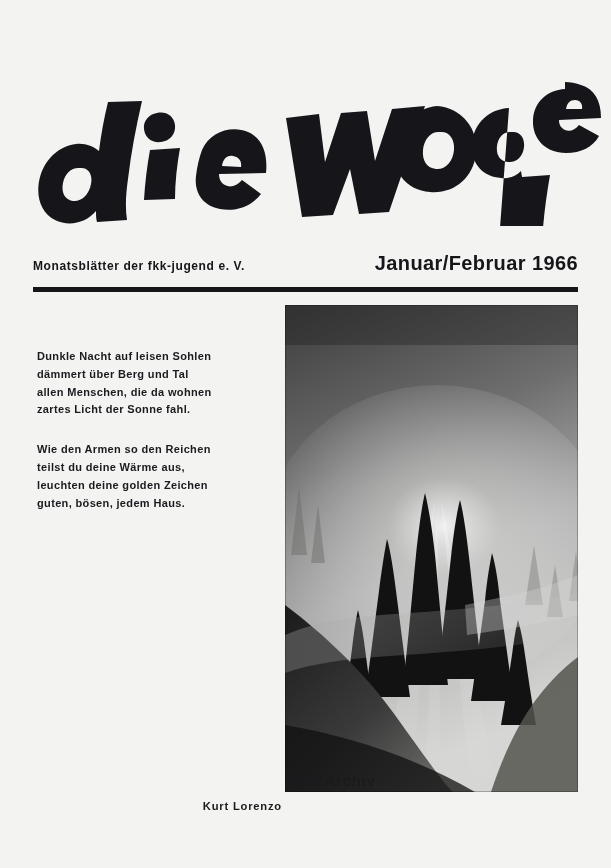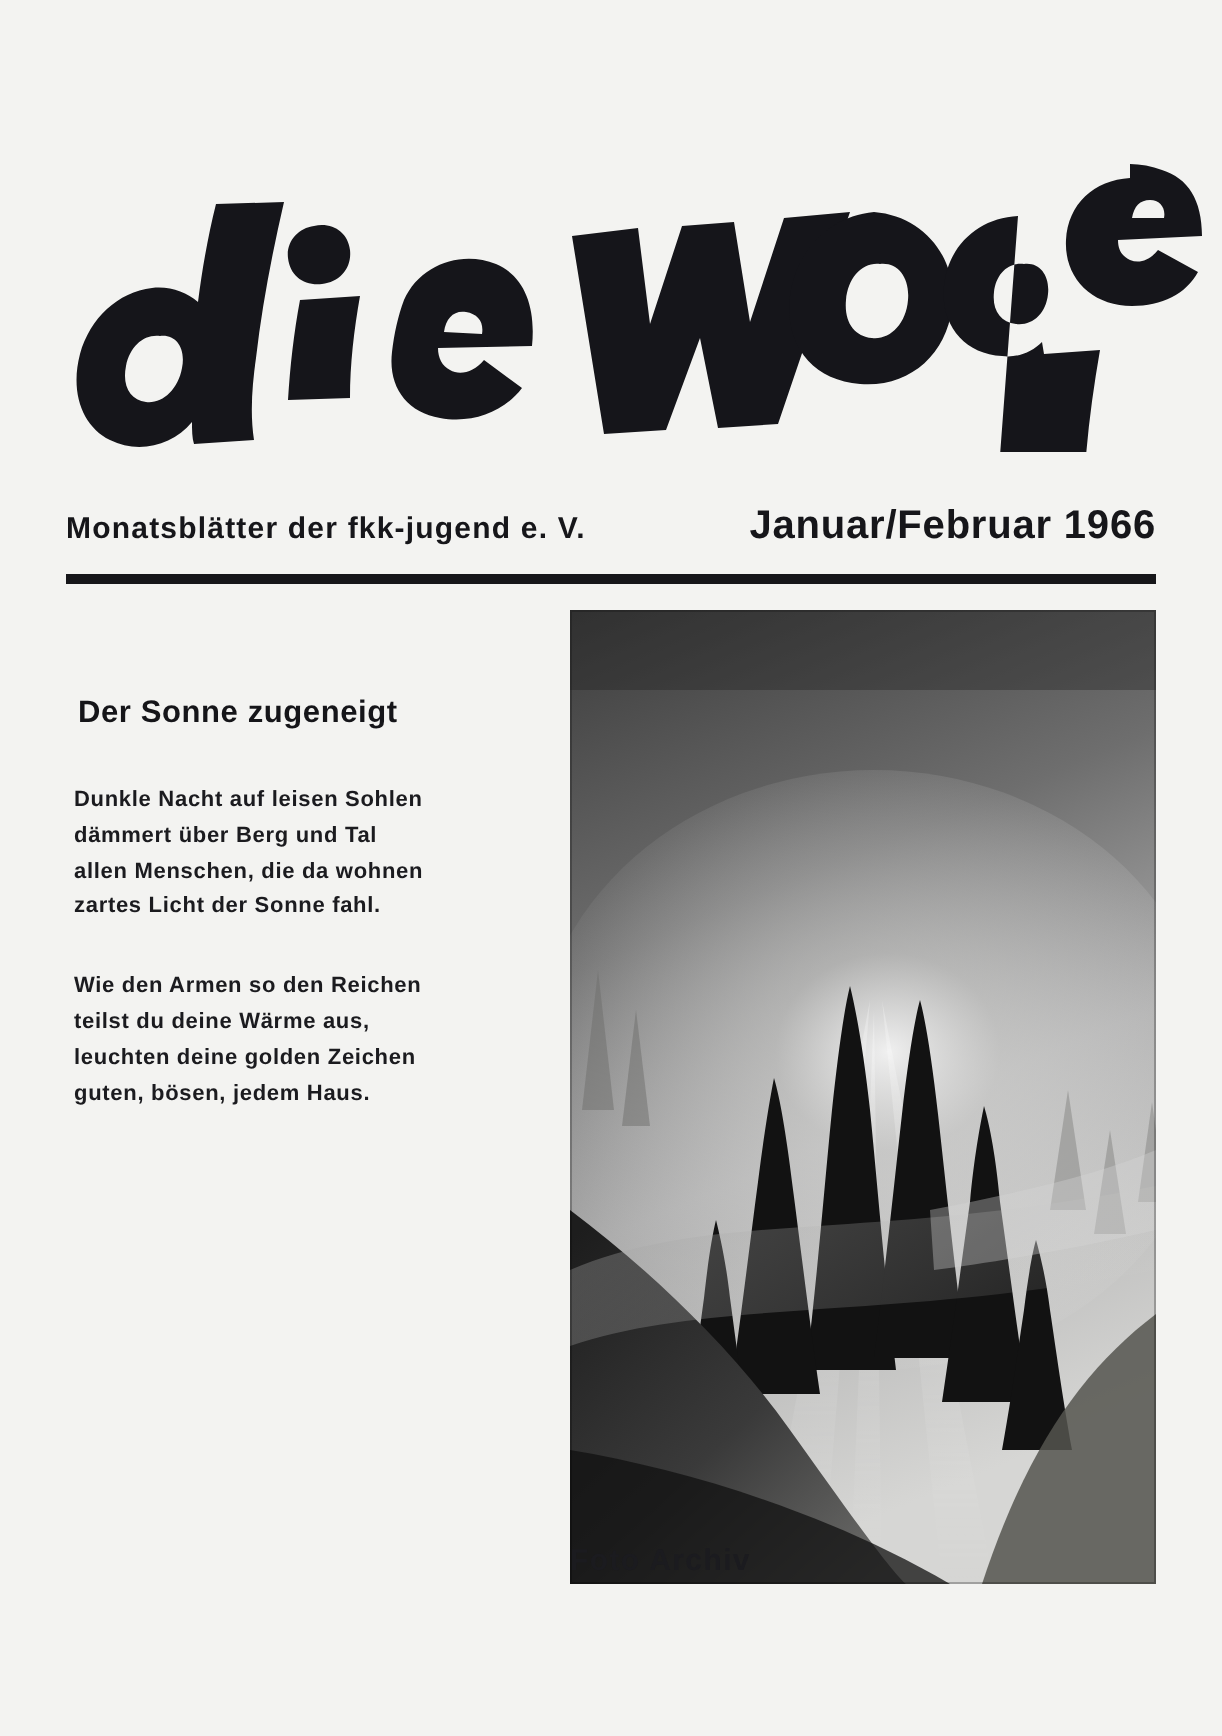--- a/index.html
+++ b/index.html
@@ -33,21 +33,21 @@
   .subtitle-row {
     position: absolute;
     left: 33px;
     top: 252px;
     width: 545px;
     display: flex;
     align-items: baseline;
     justify-content: space-between;
   }
   .subtitle {
-    font-size: 15px;
+    font-size: 12px;
     font-weight: bold;
     letter-spacing: 0.6px;
     color: #16161a;
   }
   .issue-date {
     font-size: 20px;
     font-weight: bold;
     letter-spacing: 0.4px;
     color: #16161a;
   }
@@ -150,31 +150,31 @@
     </svg>
   </div>
 
   <div class="subtitle-row">
     <div class="subtitle">Monatsblätter der fkk-jugend e. V.</div>
     <div class="issue-date">Januar/Februar 1966</div>
   </div>
   <div class="rule"></div>
 
   <div class="article">
-    <h1 class="article-title">Der Sonne zugeneigt</h1>
     <p class="stanza">Dunkle Nacht auf leisen Sohlen
 dämmert über Berg und Tal
 allen Menschen, die da wohnen
 zartes Licht der Sonne fahl.</p>
     <p class="stanza">Wie den Armen so den Reichen
 teilst du deine Wärme aus,
 leuchten deine golden Zeichen
 guten, bösen, jedem Haus.</p>
   </div>
 
+  <div class="byline">Kurt  Lorenzo</div>
 
   <div class="photo">
     <svg width="293" height="487" viewBox="0 0 293 487" xmlns="http://www.w3.org/2000/svg" aria-label="misty forest photo">
       <defs>
         <linearGradient id="sky" x1="0" y1="0" x2="0.25" y2="1">
           <stop offset="0" stop-color="#3c3c3c"></stop>
           <stop offset="0.35" stop-color="#6e6e6e"></stop>
           <stop offset="0.62" stop-color="#a9a9a9"></stop>
           <stop offset="1" stop-color="#d6d6d4"></stop>
         </linearGradient>

